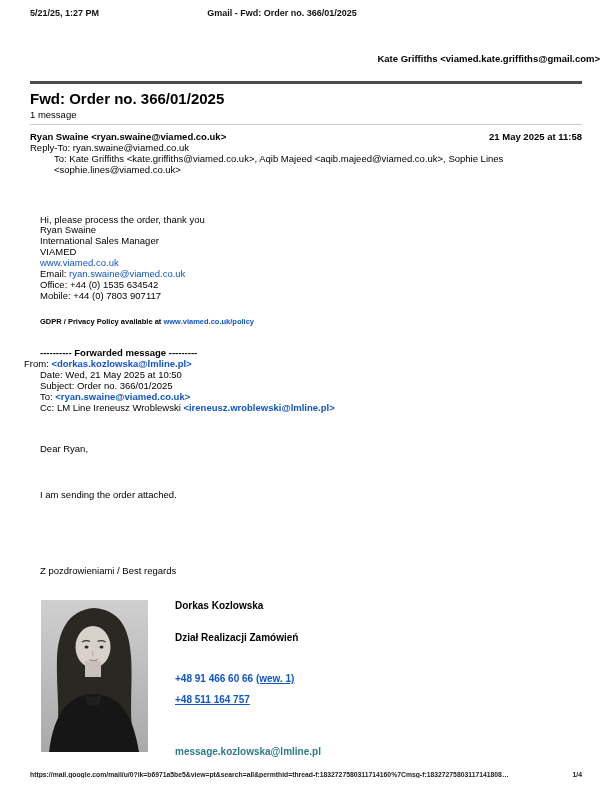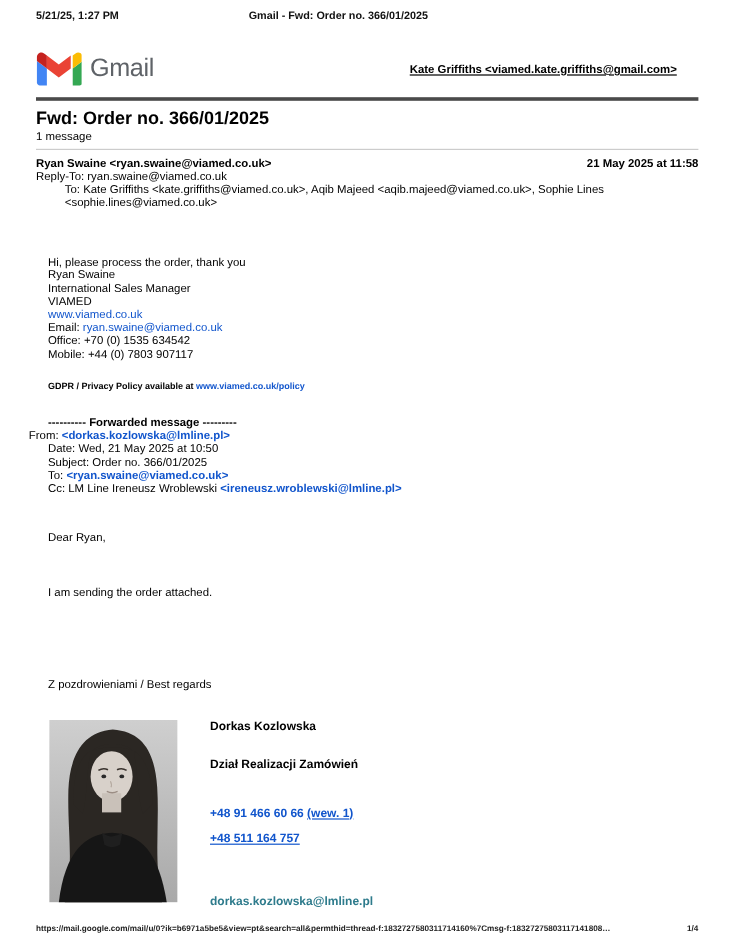--- a/index.html
+++ b/index.html
@@ -23,33 +23,21 @@
   a{cursor:pointer;}
 </style>
 </head>
 <body>
 
 <div id="page">
 
   <div class="abs meta" style="left:30px;top:8px;">5/21/25, 1:27 PM</div>
   <div class="abs meta" style="left:0;top:8px;width:564px;text-align:center;">Gmail - Fwd: Order no. 366/01/2025</div>
 
-  <div class="abs" style="left:30px;top:42px;height:30px;display:flex;align-items:center;gap:7px;">
-    <span style="display:inline-block;width:38px;height:29px;">
-      <svg viewBox="52 40 88 70" width="38" height="29">
-        <path fill="#4285f4" d="M58 108h14V74L52 59v43c0 3.3 2.7 6 6 6z"></path>
-        <path fill="#34a853" d="M124 108h14c3.3 0 6-2.7 6-6V59l-20 15z"></path>
-        <path fill="#fbbc04" d="M124 48v26l20-15v-8c0-7.4-8.5-11.7-14.4-7.2z"></path>
-        <path fill="#c5221f" d="M52 51v8l20 15V48l-5.6-4.2C60.5 39.4 52 43.6 52 51z"></path>
-        <path fill="#ea4335" d="M72 74V48l24 18 24-18v26L96 92z"></path>
-      </svg>
-    </span>
-    <span class="logo-text">Gmail</span>
-  </div>
-  <div class="abs small bold right" style="left:264px;top:53px;width:300px;text-decoration:underline;">Kate Griffiths &lt;viamed.kate.griffiths@gmail.com&gt;</div>
+  <div class="abs small bold right" style="left:300px;top:53px;width:300px;">Kate Griffiths &lt;viamed.kate.griffiths@gmail.com&gt;</div>
 
   <div class="abs rule-thick" style="left:30px;top:81px;width:552px;"></div>
   <div class="abs subject" style="left:30px;top:90px;">Fwd: Order no. 366/01/2025</div>
   <div class="abs small" style="left:30px;top:109px;">1 message</div>
   <div class="abs rule-thin" style="left:30px;top:124px;width:552px;"></div>
 
   <div class="abs small bold" style="left:30px;top:131px;">Ryan Swaine &lt;ryan.swaine@viamed.co.uk&gt;</div>
   <div class="abs small bold right" style="left:382px;top:131px;width:200px;">21 May 2025 at 11:58</div>
   <div class="abs small" style="left:30px;top:142px;">
     <span>Reply-To: </span>
@@ -63,21 +51,21 @@
   <div class="abs small" style="left:40px;top:190px;margin-top:24px;">Hi, please process the order, thank you</div>
 
   <div class="abs small" style="left:40px;top:224px;">Ryan Swaine</div>
   <div class="abs small" style="left:40px;top:235px;">International Sales Manager</div>
   <div class="abs small" style="left:40px;top:246px;">VIAMED</div>
   <a class="abs small link" style="left:40px;top:257px;">www.viamed.co.uk</a>
   <div class="abs small" style="left:40px;top:268px;">
     <span>Email: </span>
     <a class="link">ryan.swaine@viamed.co.uk</a>
   </div>
-  <div class="abs small" style="left:40px;top:279px;">Office: +70 (0) 1535 634542</div>
+  <div class="abs small" style="left:40px;top:279px;">Office: +44 (0) 1535 634542</div>
   <div class="abs small" style="left:40px;top:290px;">Mobile: +44 (0) 7803 907117</div>
   <div class="abs gdpr" style="left:40px;top:317px;">
     <span>GDPR / Privacy Policy available at </span>
     <a class="link">www.viamed.co.uk/policy</a>
   </div>
 
   <div class="abs small bold" style="left:40px;top:347px;">---------- Forwarded message ---------</div>
   <div class="abs small" style="left:24px;top:358px;">
     <span>From: </span>
     <a class="link bold">&lt;dorkas.kozlowska@lmline.pl&gt;</a>
@@ -129,18 +117,18 @@
       <path d="M44 94 q8 6 17 0 l-2 10 q-7 4 -13 0 Z" fill="#1f1f1f"></path>
     </svg>
   </div>
 
   <div class="abs sig2" style="left:175px;top:600px;">Dorkas Kozlowska</div>
   <div class="abs sig2" style="left:175px;top:632px;">Dział Realizacji Zamówień</div>
   <div class="abs sig2" style="left:175px;top:673px;">
     <a class="link" style="text-decoration:none;">+48 91 466 60 66 </a><a class="ulink">(wew. 1)</a>
   </div>
   <a class="abs sig2 ulink" style="left:175px;top:694px;">+48 511 164 757</a>
-  <a class="abs sig2 teal" style="left:175px;top:746px;text-decoration:none;">dorkas.kozlowska@lmline.pl</a>
+  <a class="abs sig2 teal" style="left:175px;top:746px;text-decoration:none;">message.kozlowska@lmline.pl</a>
 
   <div class="abs footer" style="left:30px;top:771px;width:530px;white-space:nowrap;overflow:hidden;">https://mail.google.com/mail/u/0?ik=b6971a5be5&amp;view=pt&amp;search=all&amp;permthid=thread-f:1832727580311714160%7Cmsg-f:18327275803117141808…</div>
   <div class="abs footer right" style="left:560px;top:771px;width:22px;">1/4</div>
 
 </div>
 
 </body></html>

